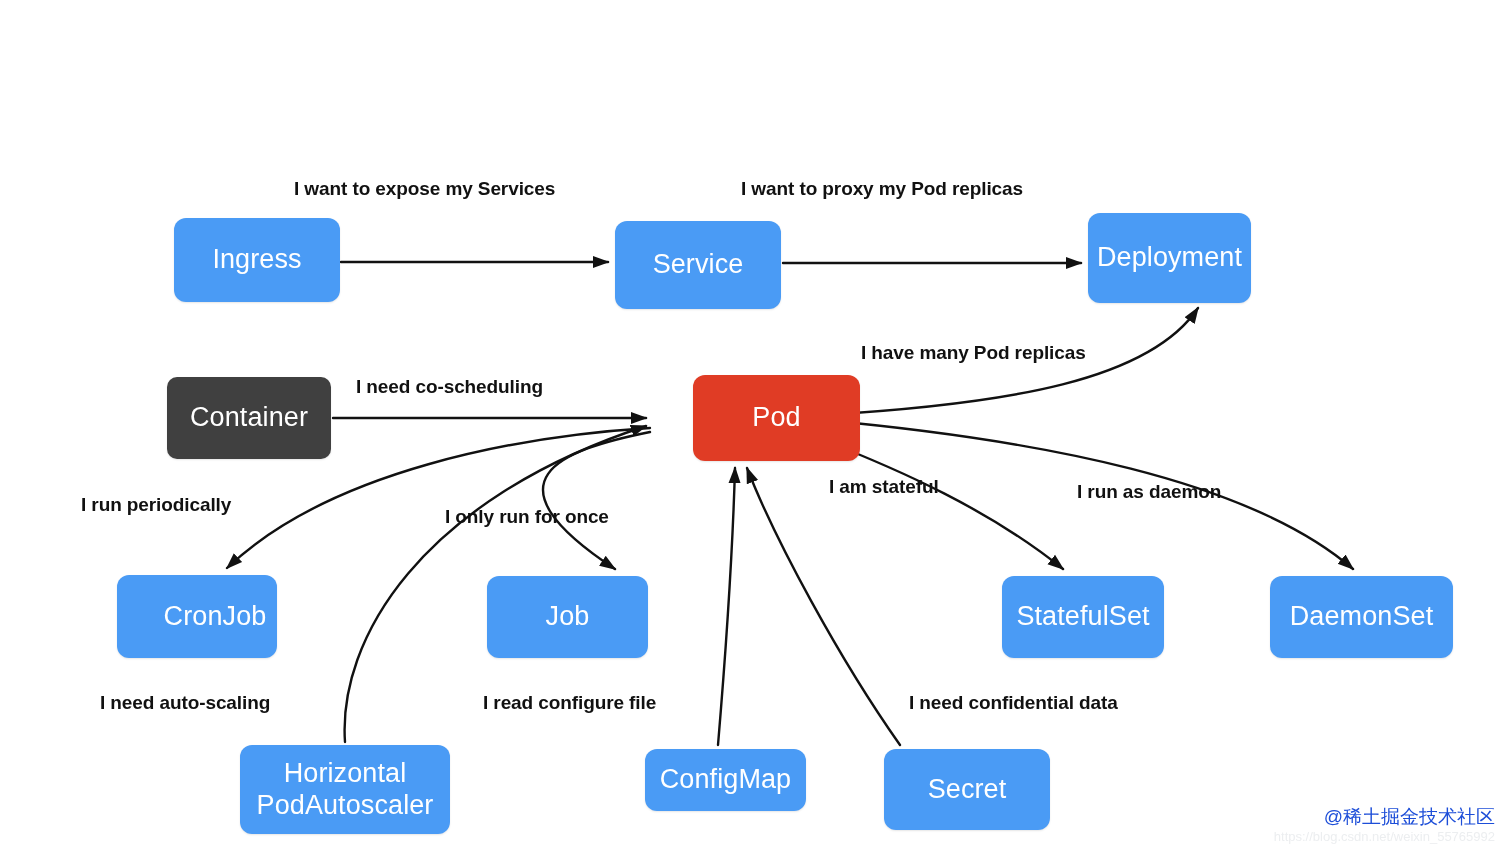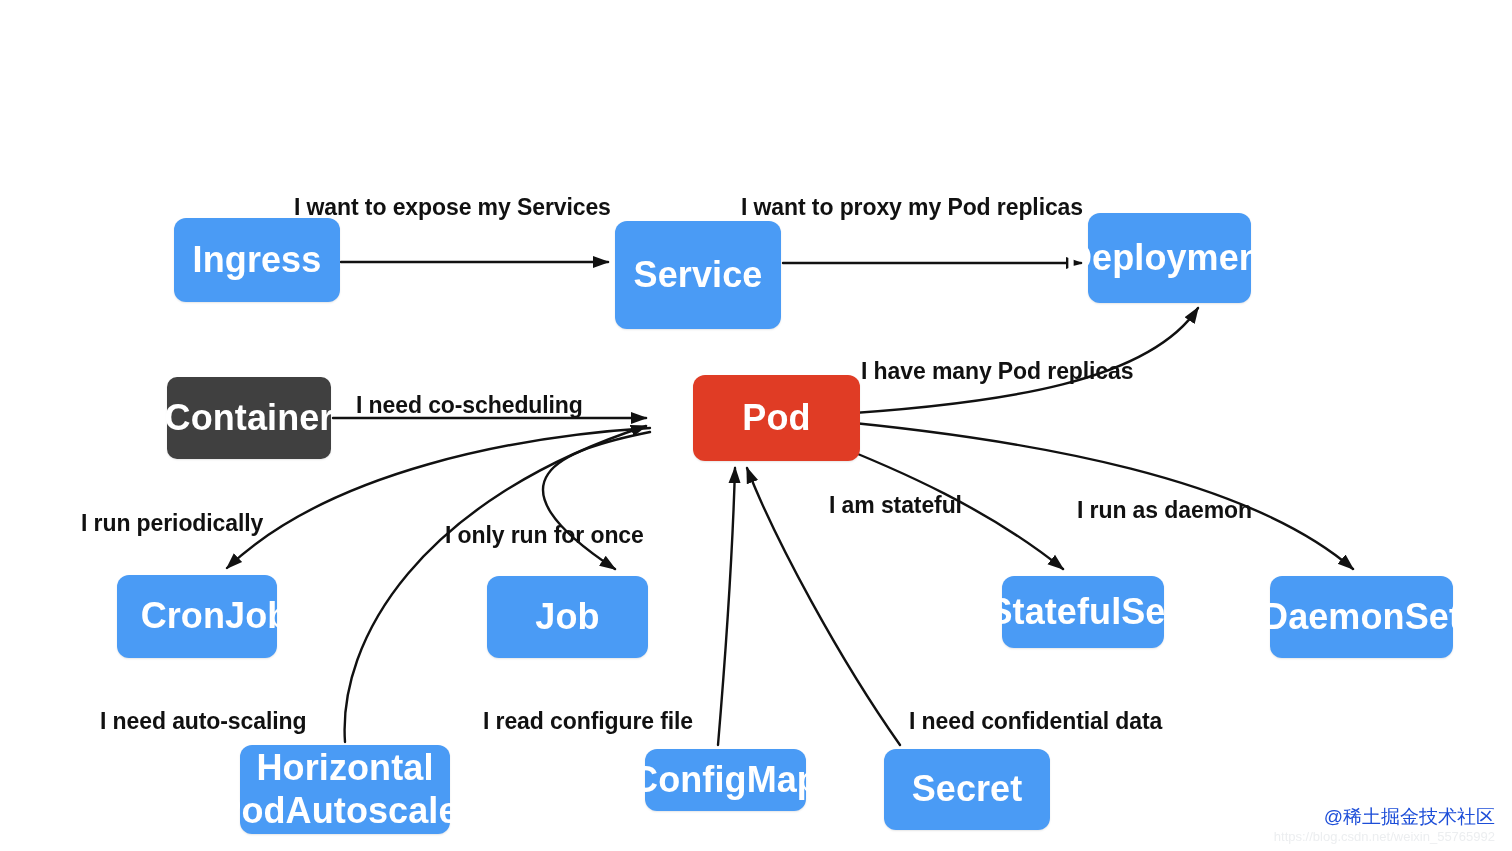--- a/index.html
+++ b/index.html
@@ -28,41 +28,40 @@
     height: 851px;
     pointer-events: none;
   }
   .node {
     position: absolute;
     display: flex;
     align-items: center;
     justify-content: center;
     border-radius: 12px;
     color: #ffffff;
-    font-size: 36px;
-    font-weight: 700;
+    font-size: 27px;
+    font-weight: 400;
     line-height: 1.18;
     text-align: center;
     letter-spacing: 0.1px;
     box-sizing: border-box;
     box-shadow: 0 1px 2px rgba(0,0,0,0.10);
     white-space: pre-line;
   }
   .node-blue { background: #4a9bf5; }
   .node-red  { background: #e03c25; }
   .node-pink { background: #404040; border-radius: 10px; }
 
   .edge-label {
     position: absolute;
-    font-size: 23px;
+    font-size: 19px;
     font-weight: 700;
     color: #111111;
     white-space: nowrap;
     letter-spacing: -0.1px;
-    margin-top: 16px;
   }
 
   .watermark {
     position: absolute;
     text-align: right;
     color: #d8dade;
     pointer-events: none;
   }
   .wm-name {
     font-size: 19px;
@@ -110,21 +109,21 @@
       <path d="M 823 415 C 1010 404, 1150 380, 1198 308" marker-end="url(#arrow)"></path>
 
       <path d="M 823 420 C 1040 440, 1250 480, 1353 569" marker-end="url(#arrow)"></path>
     </g>
   </svg>
 
   <div class="node node-blue" style="left:174px; top:218px; width:166px; height:84px;">
     <span>Ingress</span>
   </div>
 
-  <div class="node node-blue" style="left:615px; top:221px; width:166px; height:108px;">
+  <div class="node node-blue" style="left:615px; top:221px; width:166px; height:88px;">
     <span>Service</span>
   </div>
 
   <div class="node node-blue" style="left:1088px; top:213px; width:163px; height:90px;">
     <span>Deployment</span>
   </div>
 
   <div class="node node-pink" style="left:167px; top:377px; width:164px; height:82px;">
     <span>Container</span>
   </div>
@@ -134,21 +133,21 @@
   </div>
 
   <div class="node node-blue" style="left:117px; top:575px; width:160px; height:83px;padding-left:36px;">
     <span>CronJob</span>
   </div>
 
   <div class="node node-blue" style="left:487px; top:576px; width:161px; height:82px;">
     <span>Job</span>
   </div>
 
-  <div class="node node-blue" style="left:1002px; top:576px; width:162px; height:72px;">
+  <div class="node node-blue" style="left:1002px; top:576px; width:162px; height:82px;">
     <span>StatefulSet</span>
   </div>
 
   <div class="node node-blue" style="left:1270px; top:576px; width:183px; height:82px;">
     <span>DaemonSet</span>
   </div>
 
   <div class="node node-blue" style="left:240px; top:745px; width:210px; height:89px;">
     <span>Horizontal
 PodAutoscaler</span>

